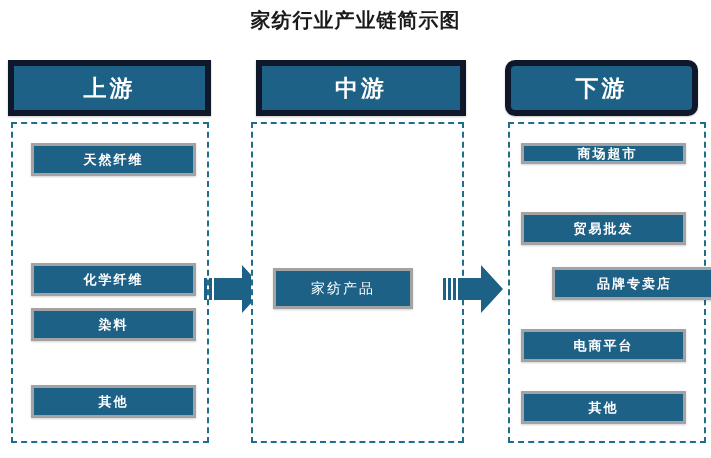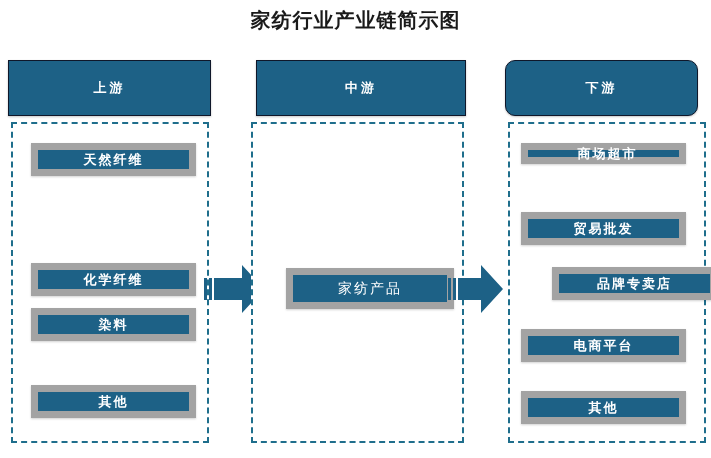--- a/index.html
+++ b/index.html
@@ -34,45 +34,45 @@
 
   
   .stage {
     position: absolute;
   }
 
   
   .stage-header {
     position: absolute;
     background: #1d6186;
-    border: 1px solid #0f172a;
+    border: 6px solid #0f172a;
     box-sizing: border-box;
     color: #ffffff;
-    font-size: 13px;
+    font-size: 23px;
     font-weight: 700;
     display: flex;
     align-items: center;
     justify-content: center;
     letter-spacing: 3px;
     box-shadow: 0 1px 2px rgba(0,0,0,0.22);
   }
 
   
   .stage-body {
     position: absolute;
     border: 2px dashed #1f6e8c;
     background: #ffffff;
     box-sizing: border-box;
   }
 
   
   .chip {
     position: absolute;
     background: #1d6186;
-    border: 7px solid #a3a3a3;
+    border: 3px solid #a3a3a3;
     box-sizing: border-box;
     color: #ffffff;
     font-size: 13px;
     font-weight: 700;
     display: flex;
     align-items: center;
     justify-content: center;
     letter-spacing: 2px;
     box-shadow: 0 1px 2px rgba(0,0,0,0.18);
   }
@@ -149,21 +149,21 @@
       <rect x="5" y="19" width="3" height="22" fill="#1d6186"></rect>
       <polygon points="10,19 38,19 38,6 60,30 38,54 38,41 10,41" fill="#1d6186"></polygon>
     </svg>
   </div>
 
   <div class="stage">
     <div class="stage-header" style="left:256px; top:60px; width:210px; height:56px;">中游</div>
 
     <div class="stage-body" style="left:251px; top:122px; width:213px; height:321px;"></div>
 
-    <div class="chip mid" style="left:286px; top:268px; width:168px; height:41px;">家纺产品</div>
+    <div class="chip mid" style="left:273px; top:268px; width:140px; height:41px;">家纺产品</div>
   </div>
 
   <div class="arrow" style="left:443px; top:259px; width:62px; height:60px;">
     <svg width="62" height="60" viewBox="0 0 62 60">
       <rect x="0" y="19" width="3" height="22" fill="#1d6186"></rect>
       <rect x="5" y="19" width="3" height="22" fill="#1d6186"></rect>
       <rect x="10" y="19" width="3" height="22" fill="#1d6186"></rect>
       <polygon points="15,19 38,19 38,6 60,30 38,54 38,41 15,41" fill="#1d6186"></polygon>
     </svg>
   </div>

